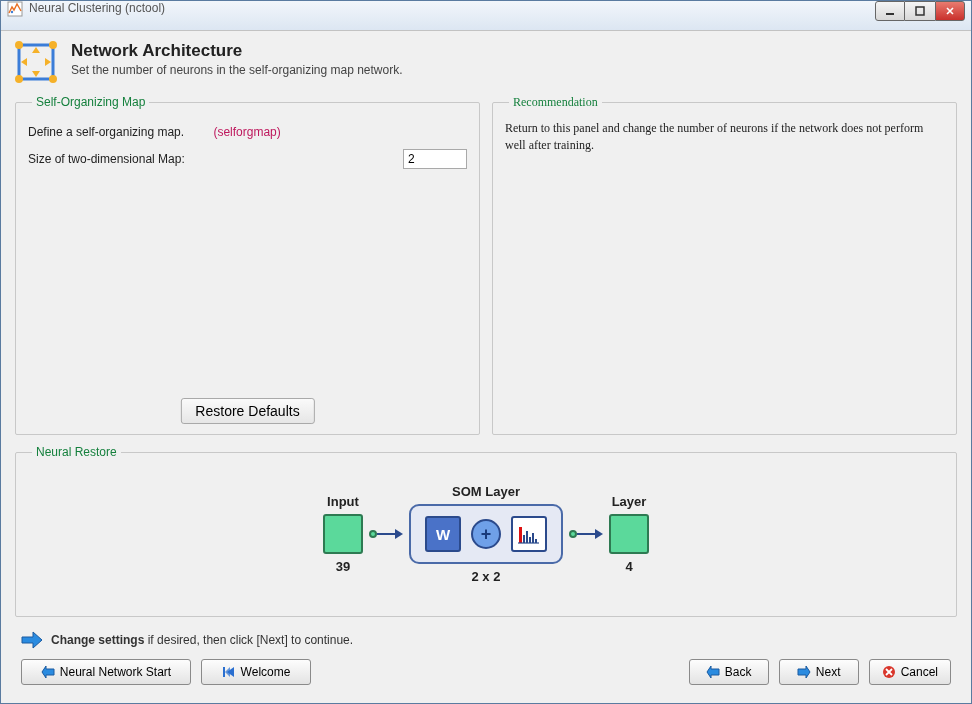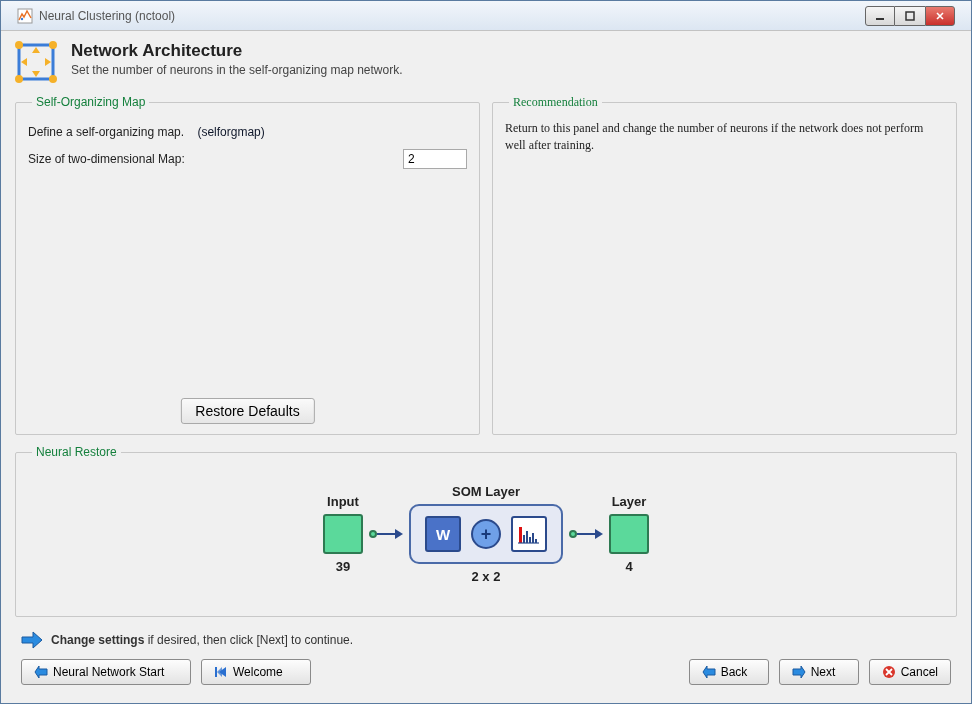--- a/index.html
+++ b/index.html
@@ -16,22 +16,21 @@
   height: 704px;
   background: linear-gradient(#e8e8e8, #dcdcdc);
   border: 1px solid #5a7ba0;
   display: flex;
   flex-direction: column;
 }
 .titlebar {
   height: 30px;
   background: linear-gradient(#f2f6fb, #dce6f2);
   display: flex;
-  align-items: center;
-  padding: 0 16px;
+  padding: 0 6px;
   border-bottom: 1px solid #c2c2c2;
 }
 .titlebar .app-icon {
   width: 16px; height: 16px; margin-right: 6px;
 }
 .titlebar .title {
   color: #555;
   font-size: 12px;
   flex: 1;
 }
@@ -88,21 +87,21 @@
   display: flex;
   gap: 12px;
   margin-bottom: 10px;
 }
 .panel-left { flex: 1; height: 340px; position: relative; }
 .panel-right { flex: 1; height: 340px; font-family: Liberation Serif, serif; }
 .define-line {
   margin: 6px 0 10px 0;
   color: #222;
 }
-.define-line .hint { color: #0f172a; margin-left: 10px;}
+.define-line .hint { color: #be185d; margin-left: 26px;}
 .size-row {
   display: flex;
   align-items: center;
   gap: 6px;
 }
 .size-row label { flex: 0 0 auto; color: #222; }
 .size-row .spacer { flex: 1; }
 .size-input {
   width: 64px;
   padding: 2px 4px;
@@ -205,21 +204,21 @@
   padding: 0 6px 4px 6px;
 }
 .footer-btns .spacer { flex:1; }
 .btn {
   min-width: 80px;
   padding: 5px 12px;
   background: linear-gradient(#fdfdfd,#e3e3e3);
   border: 1px solid #8a8a8a;
   border-radius: 3px;
   font-size: 12px;
-  display:flex;align-items:center;justify-content:flex-start;gap:5px;
+  display:flex;align-items:center;justify-content:center;gap:5px;
 }
 .btn svg { width:14px;height:14px; }
 .btn-nnstart { min-width: 170px; }
 .btn-welcome { min-width: 110px; }
 </style>
 </head>
 <body>
 
 <div class="window">
 

